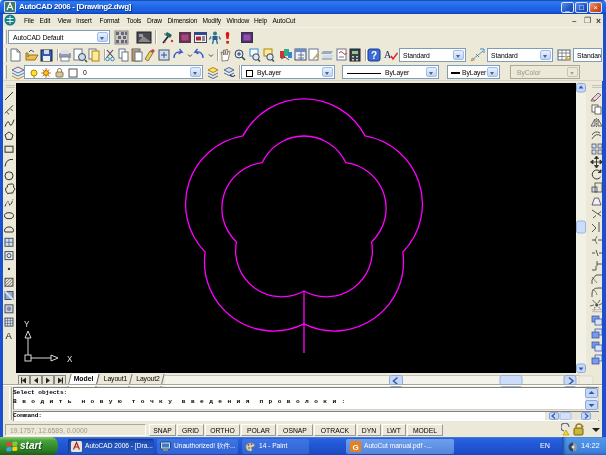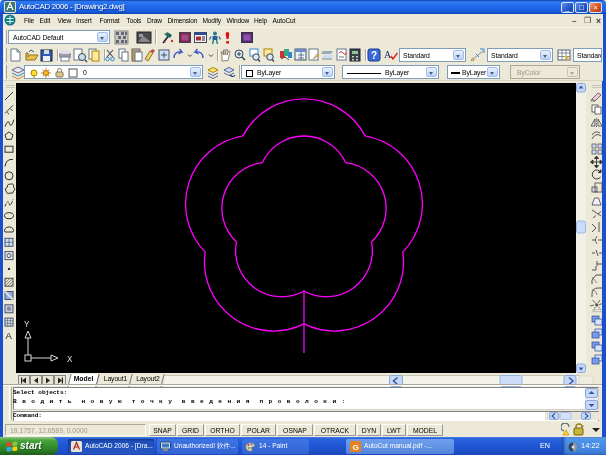--- a/index.html
+++ b/index.html
@@ -1,19 +1,19 @@
 <!DOCTYPE html>
 <html><head><meta charset="utf-8"><style>
 *{margin:0;padding:0;box-sizing:border-box}
 body{width:606px;height:455px;overflow:hidden;font-family:"Liberation Sans",sans-serif;background:#ECE9D8}
 #scr{position:relative;width:606px;height:455px;overflow:hidden}
 .abs{position:absolute}
 
 #title{left:0;top:0;width:606px;height:14px;background:linear-gradient(180deg,#0c3fa8 0%,#2f7af2 12%,#2268ea 45%,#1a5de0 80%,#1150c8 93%,#0c3fa8 100%);border-radius:4px 4px 0 0}
-#title .txt{left:19px;top:2px;color:#fff;font-weight:normal;font-size:8px;letter-spacing:-0.35px;text-shadow:1px 1px 1px #0a3580}
+#title .txt{left:19px;top:2px;color:#fff;font-weight:bold;font-size:8px;letter-spacing:-0.35px;text-shadow:1px 1px 1px #0a3580}
 .tbtn{top:2px;width:13px;height:11px;border-radius:2px;border:1px solid #d6e6fa;font-size:8px;color:#fff;text-align:center;line-height:10px}
 .tmin,.tmax{background:linear-gradient(135deg,#5c8fe8,#2455c8 60%,#1b46a8)}
 .tclose{background:linear-gradient(135deg,#e8a080,#d85a2a 50%,#b83a10)}
 
 #menu{left:3px;top:14px;width:600px;height:13px;background:#ECE9D8;font-size:6.6px;letter-spacing:-0.15px;color:#000}
 #menu span{margin-right:0px;display:inline-block}
 
 .trow{left:3px;width:600px;background:#ECE9D8}
 .grip{position:absolute;width:3px;border-left:1px solid #fff;border-right:1px solid #aca899;height:14px}
 .sep{position:absolute;width:2px;border-left:1px solid #aca899;border-right:1px solid #fff;height:14px}

